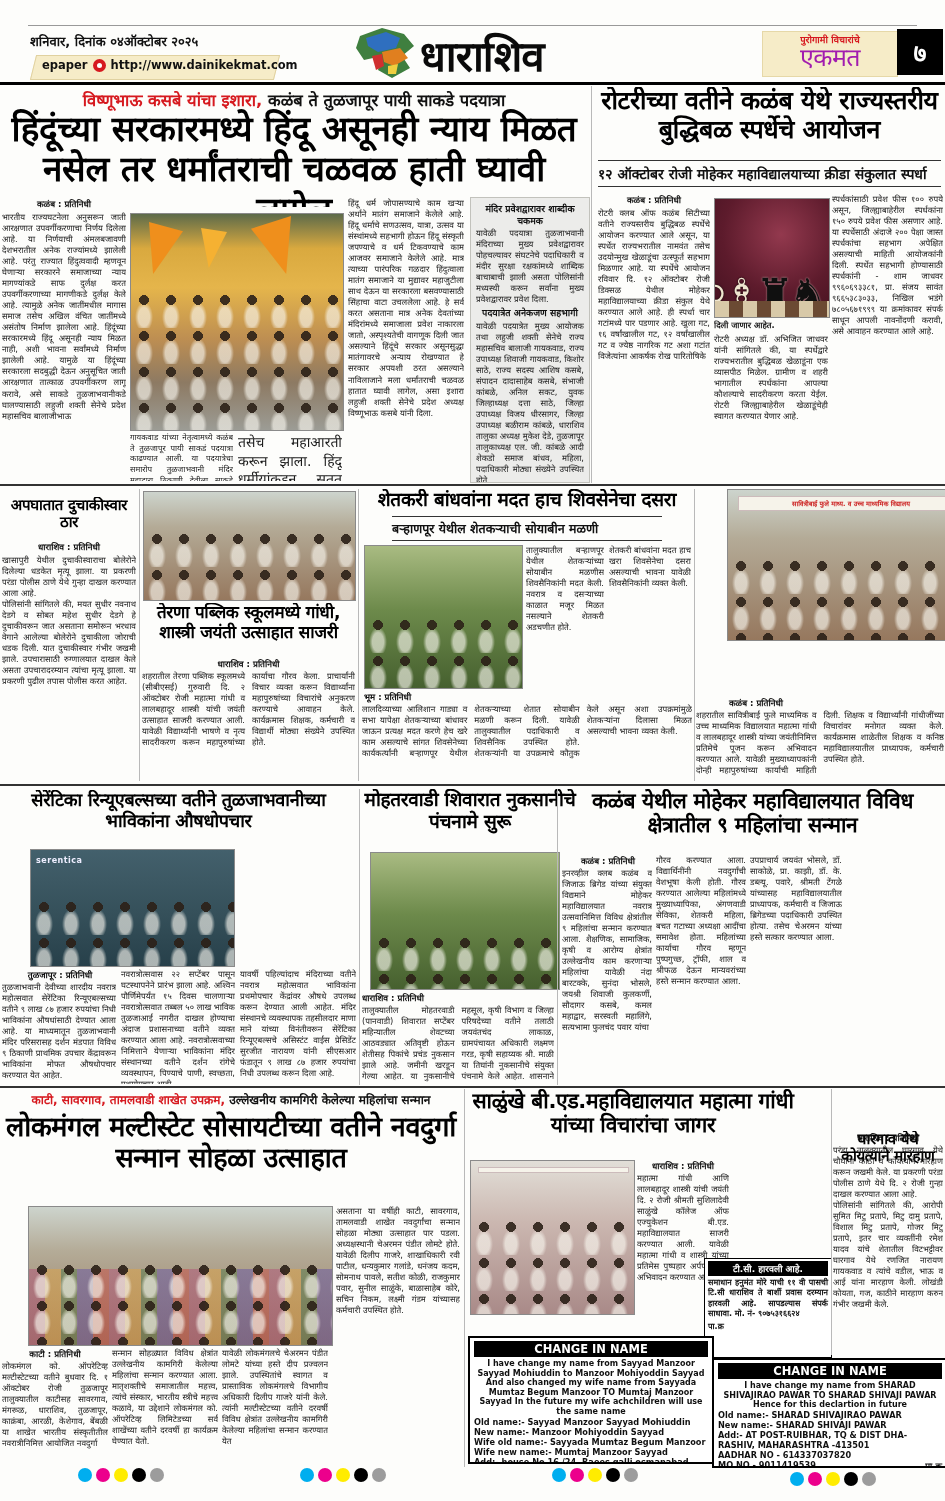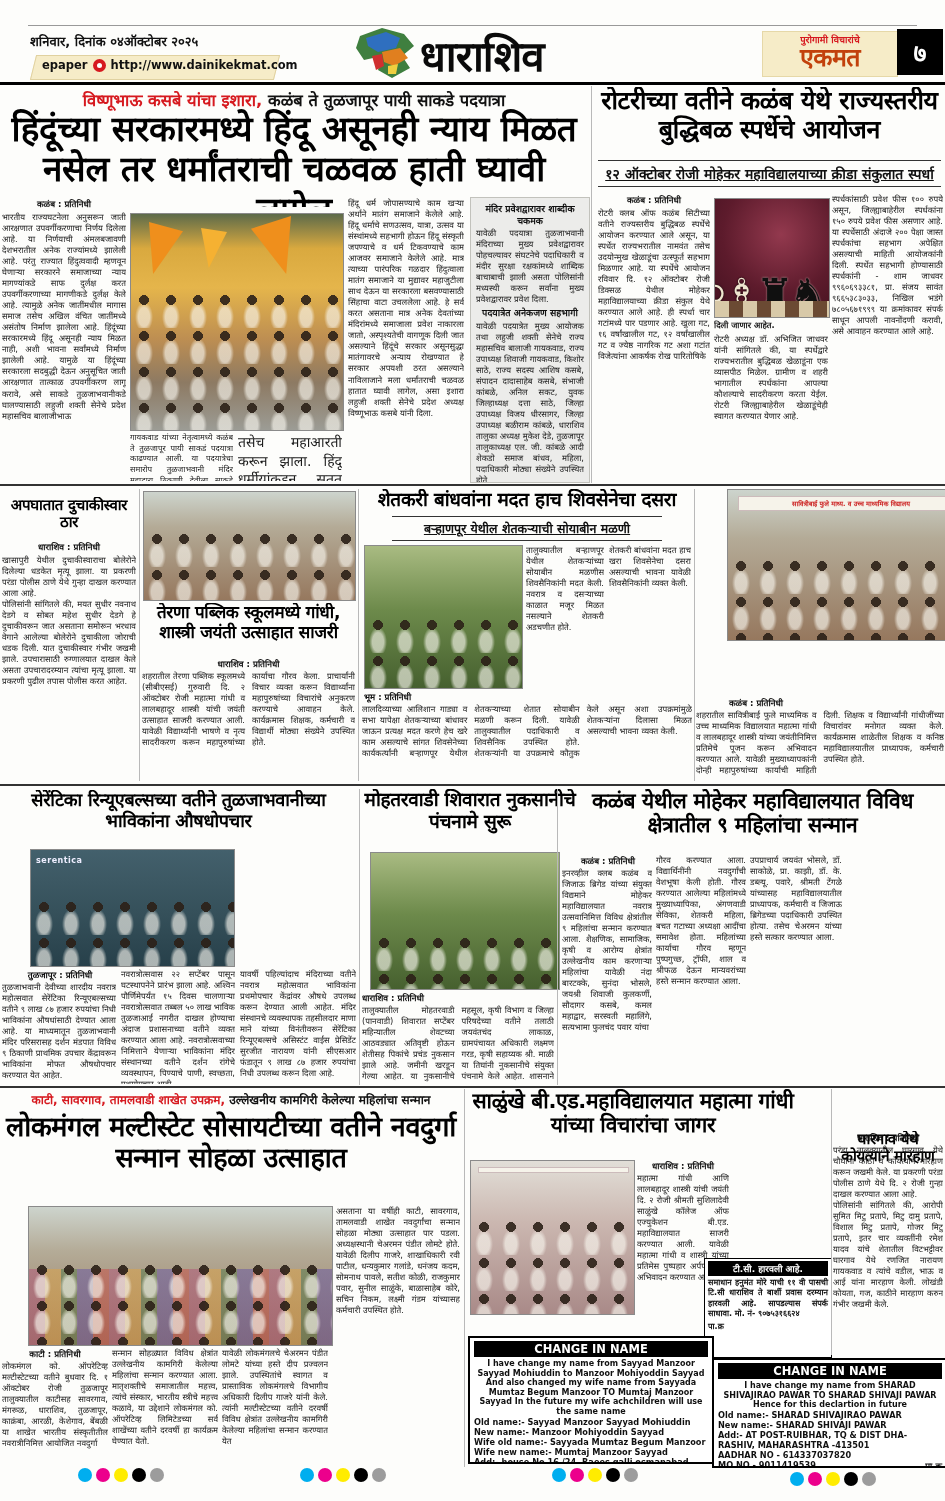--- a/index.html
+++ b/index.html
@@ -51,24 +51,24 @@
   .tcbox .txt{font-size:8px;font-weight:bold;line-height:1.3;text-align:justify;margin-top:2px;}
   .dots{position:absolute;display:flex;}
   .dot{width:14px;height:14px;border-radius:50%;margin-right:4px;}
   .d1{background:#00aeef;}.d2{background:#ec008c;}.d3{background:#ffec00;}.d4{background:#000;}.d5{background:#9c9c9c;}
   .pill{background:#f6ecc8;transform:skewX(-14deg);position:absolute;left:33px;top:55px;width:242px;height:23px;border:1px solid #e0d1a0;}
   .pill-in{position:absolute;left:42px;top:58px;display:flex;align-items:center;gap:5px;font-size:11.5px;font-weight:bold;}
   .ep-ic{width:13px;height:13px;border-radius:50%;background:#d6191f;display:inline-block;position:relative;}
   .ep-ic::after{content:"";position:absolute;left:4px;top:4px;width:5px;height:5px;background:#fff;border-radius:50%;}
   .ekmat{position:absolute;left:762px;top:31px;width:134px;height:44px;background:#f6ecc8;text-align:center;border:1px solid #e6d8a8;}
   .ekmat .tg{color:#d6191f;font-size:9.5px;font-weight:bold;line-height:1.2;margin-top:2px;}
-  .ekmat .br{color:#c2410c;font-size:25px;font-weight:bold;line-height:1;letter-spacing:-.5px;}
+  .ekmat .br{color:#a21caf;font-size:25px;font-weight:normal;line-height:1;letter-spacing:-.5px;}
   .pno{position:absolute;left:897px;top:29px;width:46px;height:46px;background:#000;color:#fff;
        font-size:25px;font-weight:bold;display:flex;align-items:center;justify-content:center;}
-  .subband{font-weight:bold;text-align:center;border-top:1.5px solid #333;border-bottom:1.5px solid #333;padding:3px 0;text-decoration:underline;}
+  .subband{font-weight:bold;border-top:1.5px solid #333;border-bottom:1.5px solid #333;padding:3px 0;}
 </style>
 </head>
 <body>
 
 <div class="page">
 
   <div class="hr" style="left:28px;top:25px;width:889px;background:#999;"></div>
   <div class="abs" style="left:30px;top:32px;width:280px;font-size:13px;font-weight:bold;">शनिवार, दिनांक ०४ऑक्टोबर २०२५</div>
   <div class="pill"></div>
   <div class="pill-in">

